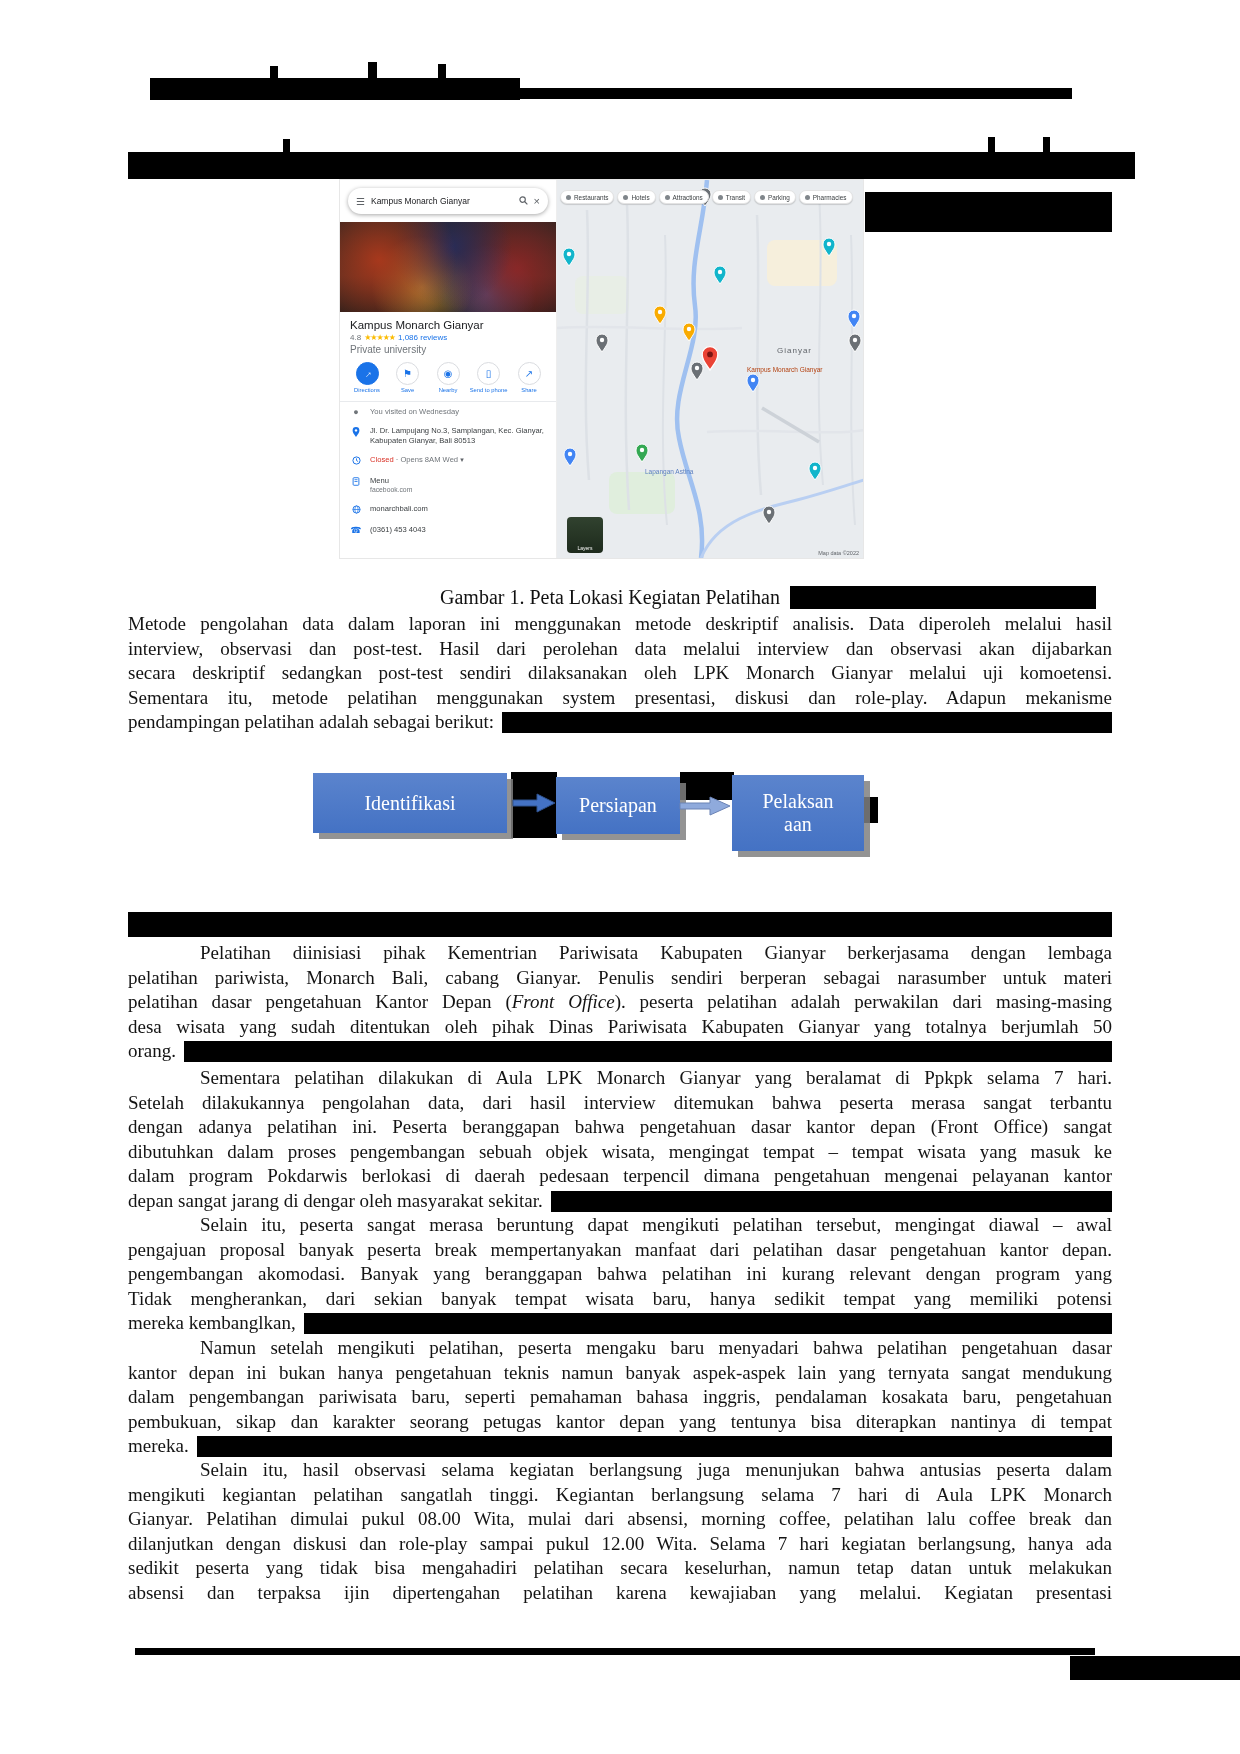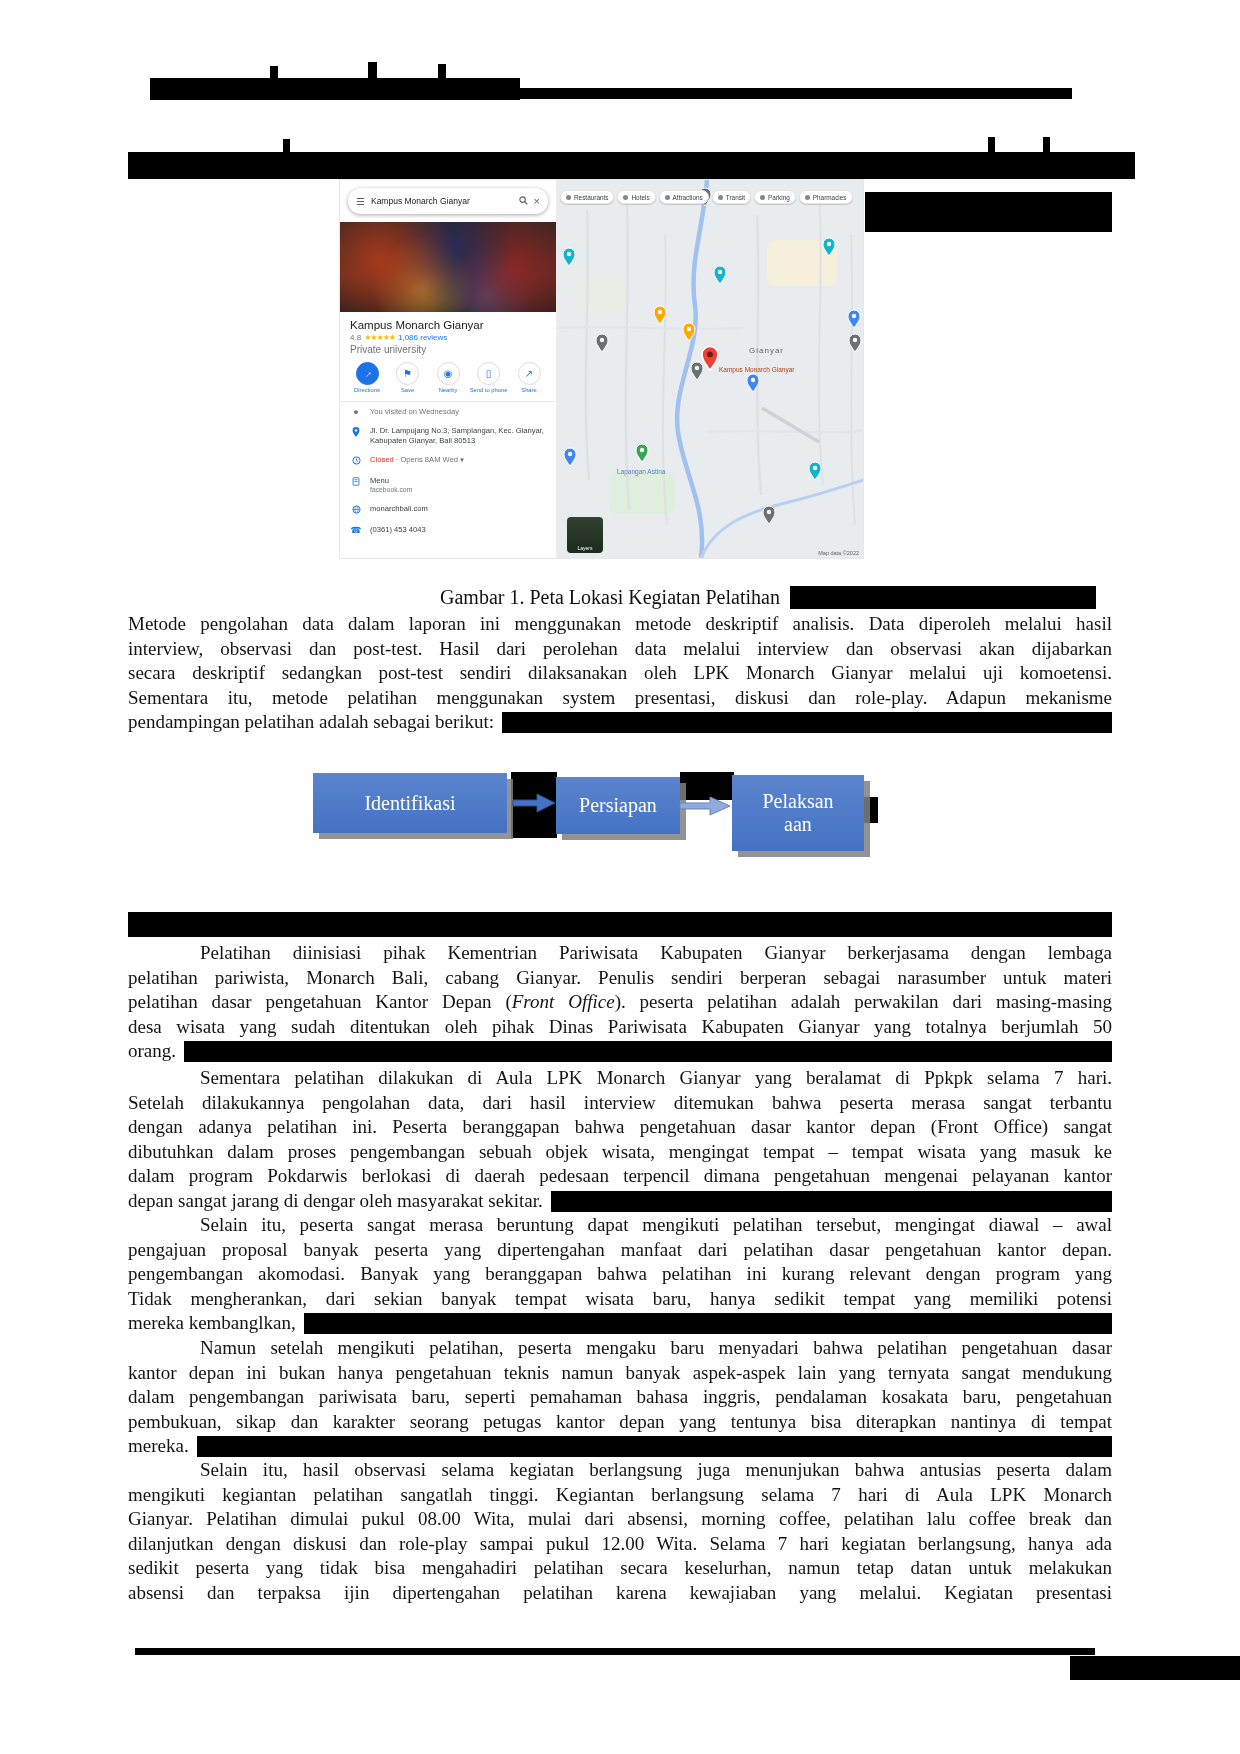--- a/index.html
+++ b/index.html
@@ -54,21 +54,21 @@
   .iico{flex:0 0 12px;color:#1a73e8;font-size:9px;line-height:1;text-align:center;padding-top:1px;}
   .closed{color:#d93025;}
   .sub{color:#70757a;font-size:6.8px;}
   .chev{color:#5f6368;font-size:7px;}
   .gmap{position:relative;flex:1 1 auto;background:#e9ecef;overflow:hidden;}
   .chips{position:absolute;left:3px;top:10px;display:flex;gap:3px;z-index:3;}
   .chip{display:inline-flex;align-items:center;gap:3px;background:#fff;border:1px solid #e3e3e3;
         border-radius:10px;padding:2.5px 5px;font-size:6.4px;color:#3c4043;white-space:nowrap;
         box-shadow:0 1px 1px rgba(0,0,0,.15);}
   .cdot{width:5px;height:5px;border-radius:50%;background:#80868b;}
-  .maplabel{position:absolute;font-size:6.5px;color:#7a829a;z-index:2;white-space:nowrap;}
+  .maplabel{position:absolute;font-size:6.5px;color:#7a829a;z-index:2;white-space:nowrap;margin-left:28px;}
   .layers{position:absolute;left:10px;bottom:5px;width:36px;height:36px;border-radius:4px;
           background:linear-gradient(180deg,#31422f,#1d2a1c);z-index:3;display:flex;align-items:flex-end;justify-content:center;}
   .layers span{color:#fff;font-size:5px;padding-bottom:2px;}
   .attrib{position:absolute;right:4px;bottom:2px;font-size:5.5px;color:#5f6368;z-index:3;}
   .rule{position:absolute;background:#000;}
 </style>
 </head>
 <body>
 
 <div class="page">
@@ -359,21 +359,21 @@
     <div class="line jline">dibutuhkan dalam proses pengembangan sebuah objek wisata, mengingat tempat – tempat wisata yang masuk ke</div>
     <div class="line jline">dalam program Pokdarwis berlokasi di daerah pedesaan terpencil dimana pengetahuan mengenai pelayanan kantor</div>
     <div class="line barline">
         <span class="txt">depan sangat jarang di dengar oleh masyarakat sekitar.</span>
         <span class="fillbar"></span>
       </div>
   </div>
 
   <div class="para" style="top:1213px;">
     <div class="line jline indent">Selain itu, peserta sangat merasa beruntung dapat mengikuti pelatihan tersebut, mengingat diawal – awal</div>
-    <div class="line jline">pengajuan proposal banyak peserta yang dipertengahan manfaat dari pelatihan dasar pengetahuan kantor depan.</div>
+    <div class="line jline">pengajuan proposal banyak peserta break mempertanyakan manfaat dari pelatihan dasar pengetahuan kantor depan.</div>
     <div class="line jline">pengembangan akomodasi. Banyak yang beranggapan bahwa pelatihan ini kurang relevant dengan program yang</div>
     <div class="line jline">Tidak mengherankan, dari sekian banyak tempat wisata baru, hanya sedikit tempat yang memiliki potensi</div>
     <div class="line barline">
         <span class="txt">mereka kembanglkan,</span>
         <span class="fillbar"></span>
       </div>
   </div>
 
   <div class="para" style="top:1336px;">
     <div class="line jline indent">Namun setelah mengikuti pelatihan, peserta mengaku baru menyadari bahwa pelatihan pengetahuan dasar</div>

